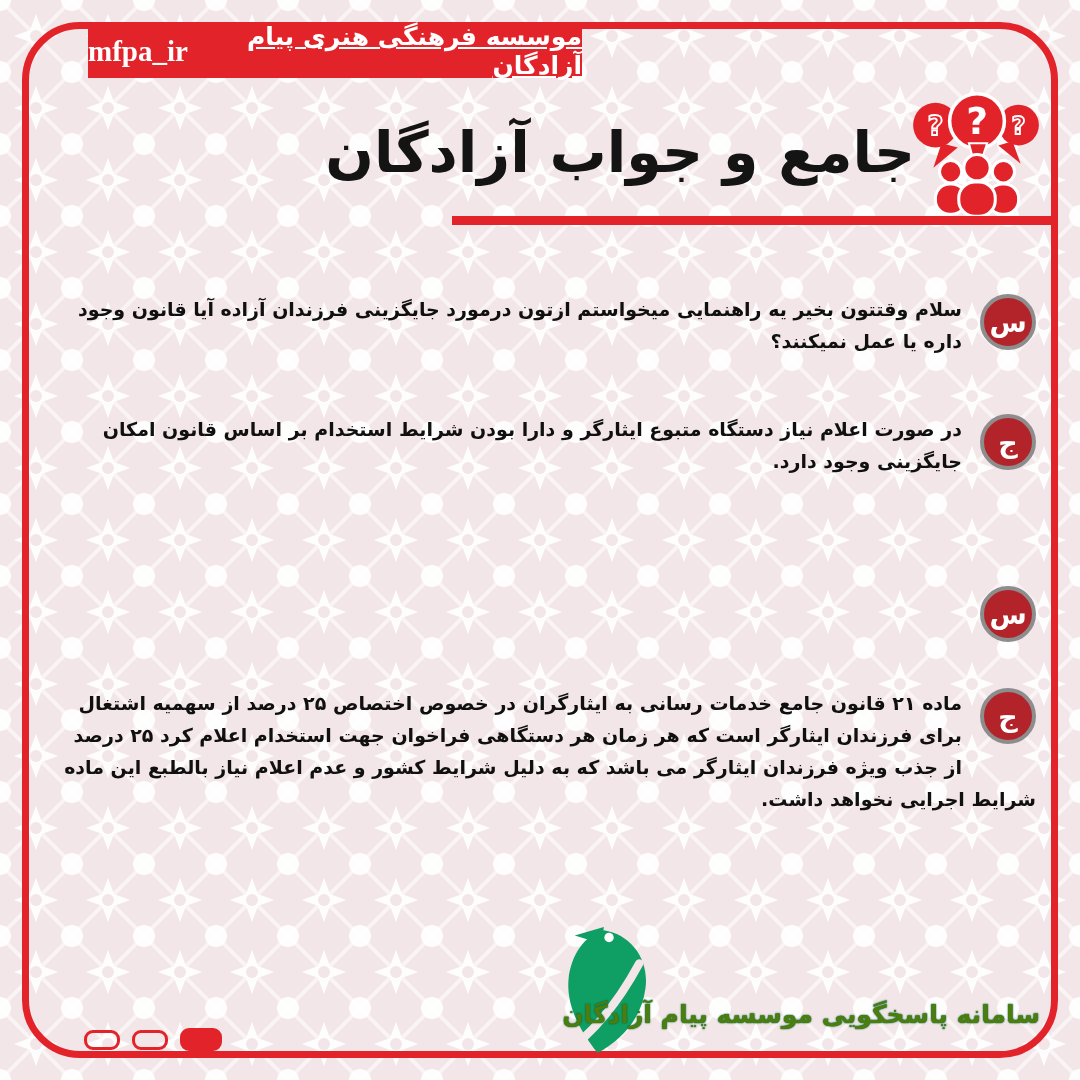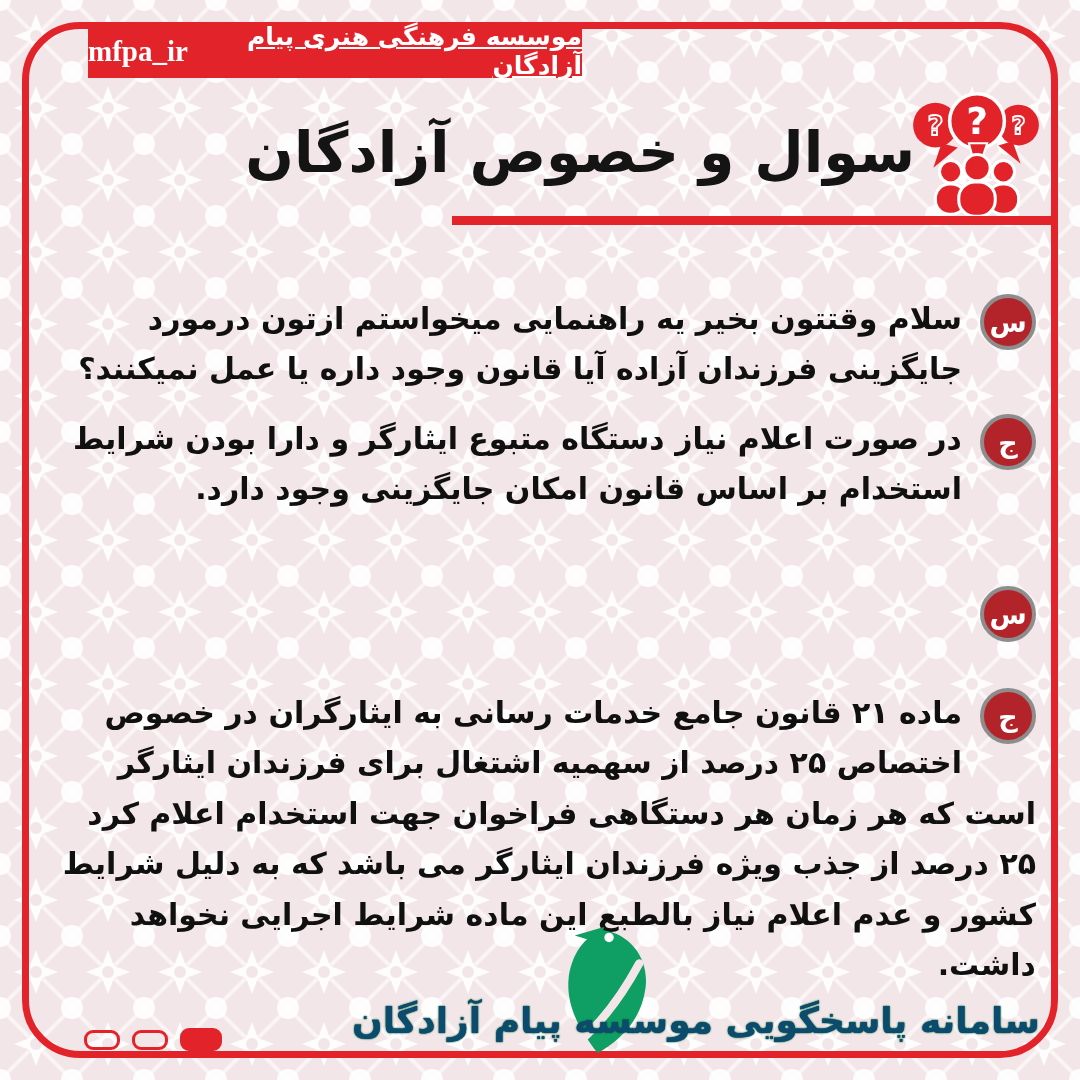--- a/index.html
+++ b/index.html
@@ -14,28 +14,28 @@
   .banner .org{font-size:25px;font-weight:700;letter-spacing:0;text-decoration:underline;}
   .banner .handle{font-family:"Liberation Serif","DejaVu Serif",serif;font-size:29px;font-weight:700;}
   .header-title{position:absolute;top:118px;right:165px;z-index:2;color:#141414;
                 font-size:57px;font-weight:800;line-height:1.2;direction:rtl;white-space:nowrap;}
   .header-icon{position:absolute;top:90px;right:33px;width:142px;height:128px;z-index:2;}
   .title-rule{position:absolute;top:216px;left:452px;right:27px;height:9px;background:#e3232a;z-index:2;}
   .qa-row{position:absolute;left:58px;right:44px;z-index:2;direction:rtl;text-align:right;}
   .qa-row .badge{float:right;width:48px;height:48px;border-radius:50%;background:#b3242a;
                  border:4px solid #8d8d8d;color:#fff;display:flex;align-items:center;justify-content:center;
                  font-size:27px;font-weight:800;margin:0 0 8px 18px;line-height:1;}
-  .qa-row p{margin:0;font-size:30px;font-weight:700;color:#101010;line-height:1.68;}
+  .qa-row p{margin:0;font-size:19px;font-weight:700;color:#101010;line-height:1.68;}
   .row-q1{top:294px;}
   .row-a1{top:414px;}
   .row-q2{top:586px;}
   .row-a2{top:688px;}
   .footer-logo{position:absolute;left:556px;top:924px;width:104px;height:130px;z-index:2;}
   .footer-caption{position:absolute;right:40px;top:1000px;z-index:2;direction:rtl;
-                  font-size:36px;font-weight:800;color:#0c4a6e;
+                  font-size:25px;font-weight:800;color:#4d7c0f;
                   text-shadow:0 0 1px #0b6b41, 0 0 2px #0b6b41;white-space:nowrap;}
   .pager{position:absolute;left:84px;top:1028px;z-index:2;display:flex;gap:12px;align-items:center;}
   .pager .pill{width:30px;height:14px;border-radius:9px;border:3px solid #e3232a;background:transparent;}
   .pager .pill.active{width:36px;height:17px;background:#e3232a;border-color:#e3232a;}
 </style>
 </head>
 <body>
 
 <div class="canvas">
 
@@ -60,21 +60,21 @@
     <rect width="1080" height="1080" fill="url(#girih)"></rect>
   </svg>
 
   <div class="frame"></div>
 
   <div class="banner">
     <span class="org">موسسه فرهنگی هنری پیام آزادگان</span>
     <span class="handle">mfpa_ir</span>
   </div>
 
-  <div class="header-title">سوال و خصوص آزادگان</div>
+  <div class="header-title">جامع و جواب آزادگان</div>
 
   <svg class="header-icon" xmlns="http://www.w3.org/2000/svg" viewBox="0 0 140 125">
     <g fill="#e3232a">
       <circle cx="30" cy="34" r="22"></circle>
       <polygon points="36,52 28,76 52,56"></polygon>
       <circle cx="112" cy="34" r="20"></circle>
       <polygon points="106,50 114,72 92,54"></polygon>
       <circle cx="71" cy="30" r="27" stroke="#ffffff" stroke-width="3.5"></circle>
       <polygon points="63,52 71,82 81,52" stroke="#ffffff" stroke-width="2"></polygon>
     </g>

